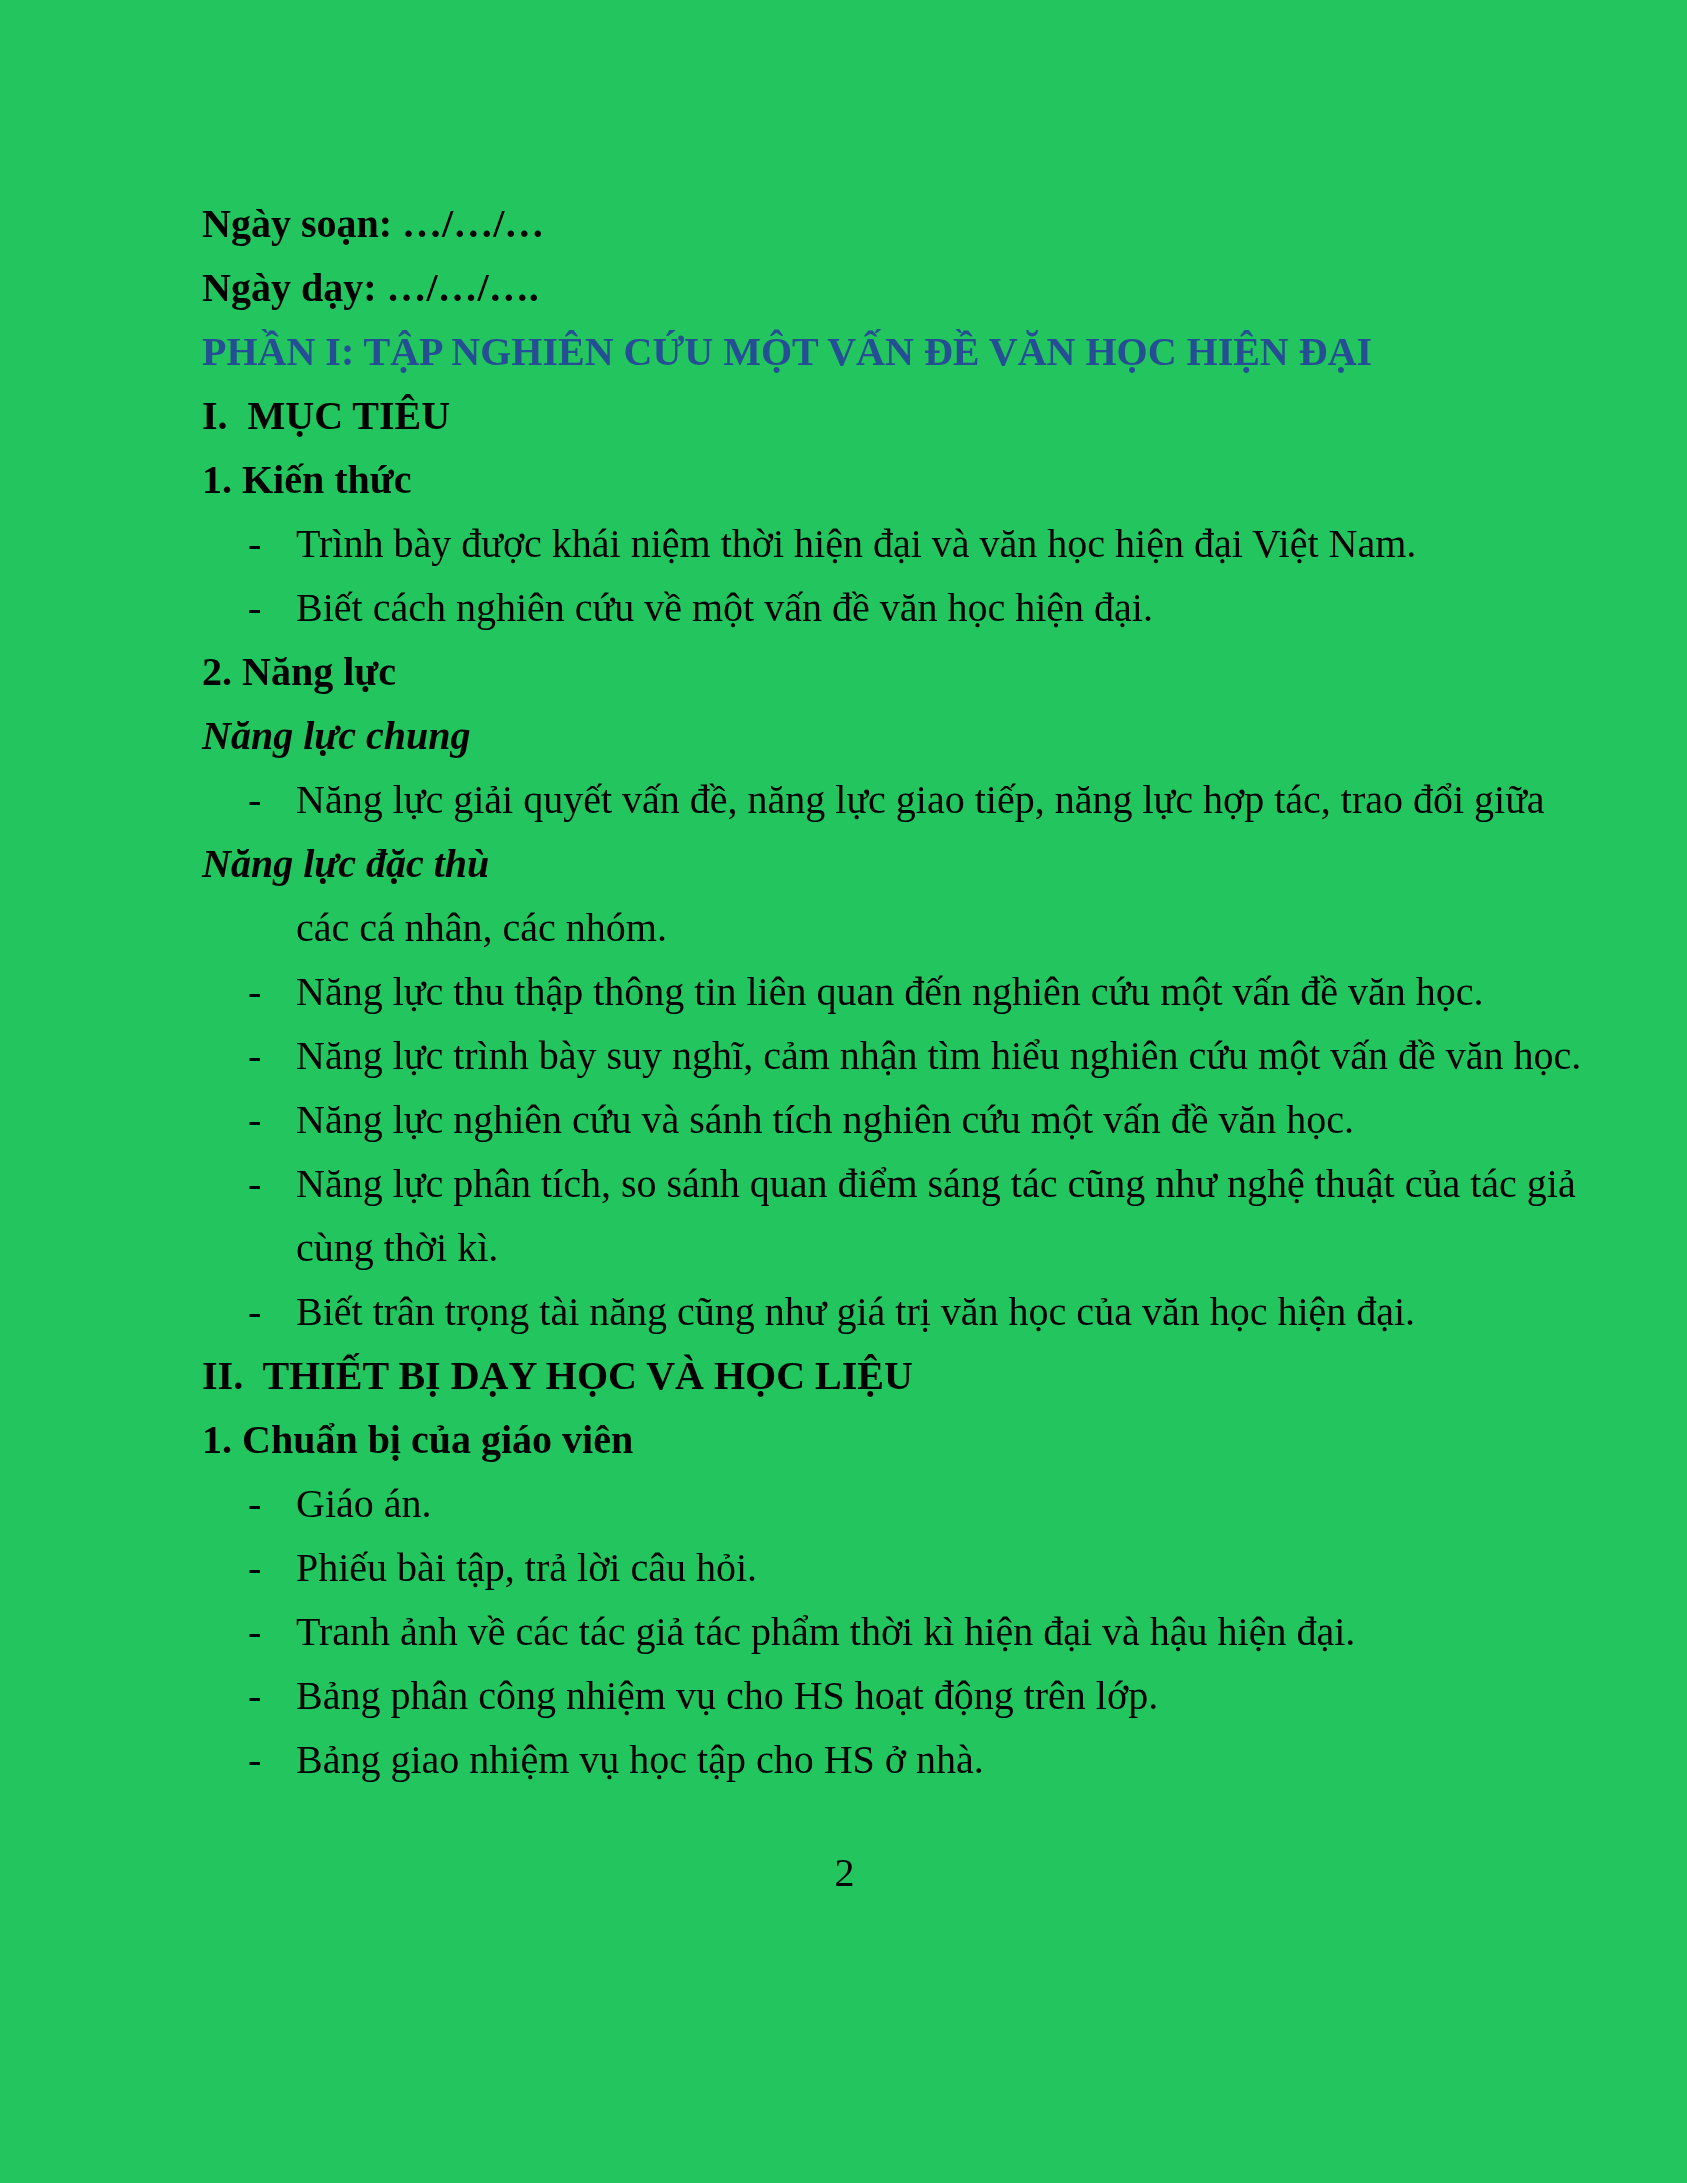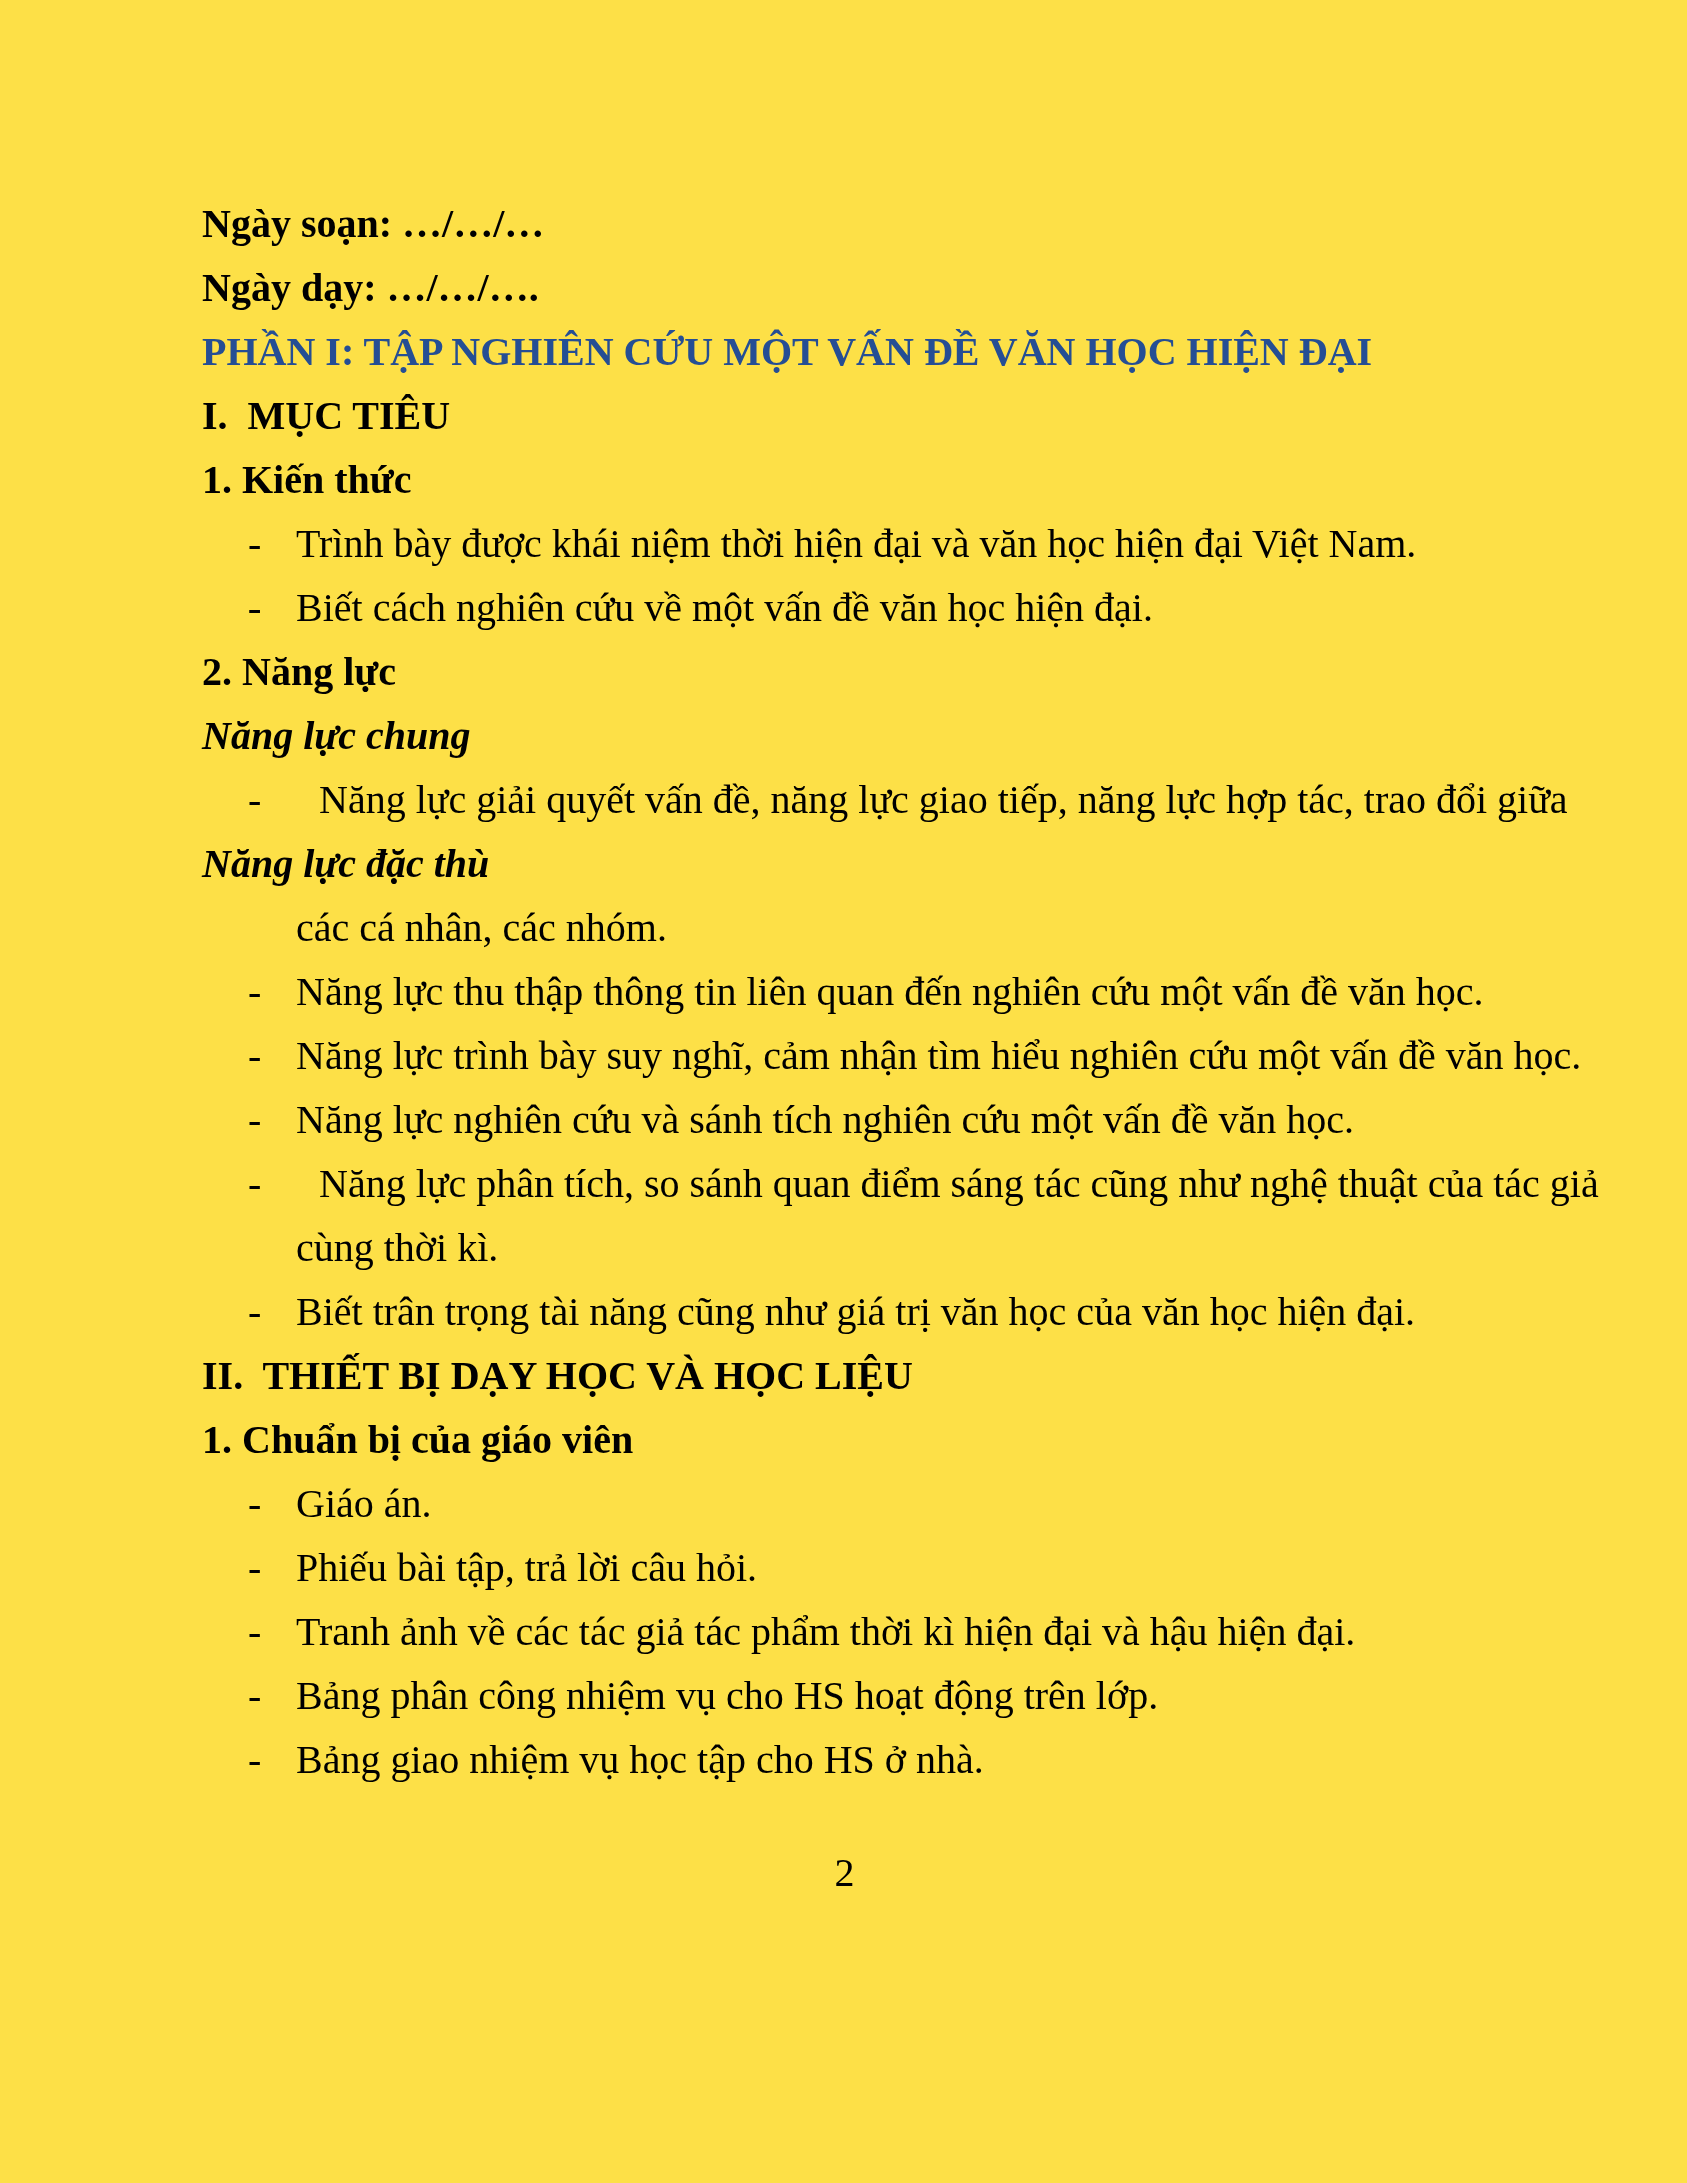--- a/index.html
+++ b/index.html
@@ -1,32 +1,32 @@
 <!DOCTYPE html>
 <html style="font-size:12.7px"><head>
 <meta charset="utf-8">
 <style>
   html,body{margin:0;padding:0;background:#ffffff;}
   .page{
-    width:1687px;height:2183px;background:#fde047;overflow:hidden;
+    width:1687px;height:2183px;background:#22c55e;overflow:hidden;
     position:relative;color:#000;
     font-family:"Liberation Serif","DejaVu Serif",serif;
     font-size:40px;
   }
   .content{padding:192px 200px 0 202px;}
   .ln{line-height:64px;white-space:nowrap;}
   .bold{font-weight:bold;}
   .bi{font-weight:bold;font-style:italic;}
   .title{font-weight:bold;color:#254E94;}
   .bullet{position:relative;padding-left:94px;}
   .bullet .dash{position:absolute;left:46px;top:0;}
   .bullet.just{white-space:normal;}
   .bullet.just .bt{
     display:block;white-space:nowrap;
-    text-align:justify;text-align-last:justify;margin-left:23px;
+    text-align:justify;text-align-last:justify;
   }
   .cont{padding-left:94px;}
   .pagenum{margin-top:49px;text-align:center;line-height:64px;}
 </style>
 </head>
 <body>
 
 <div class="page">
   <div class="content">
 

